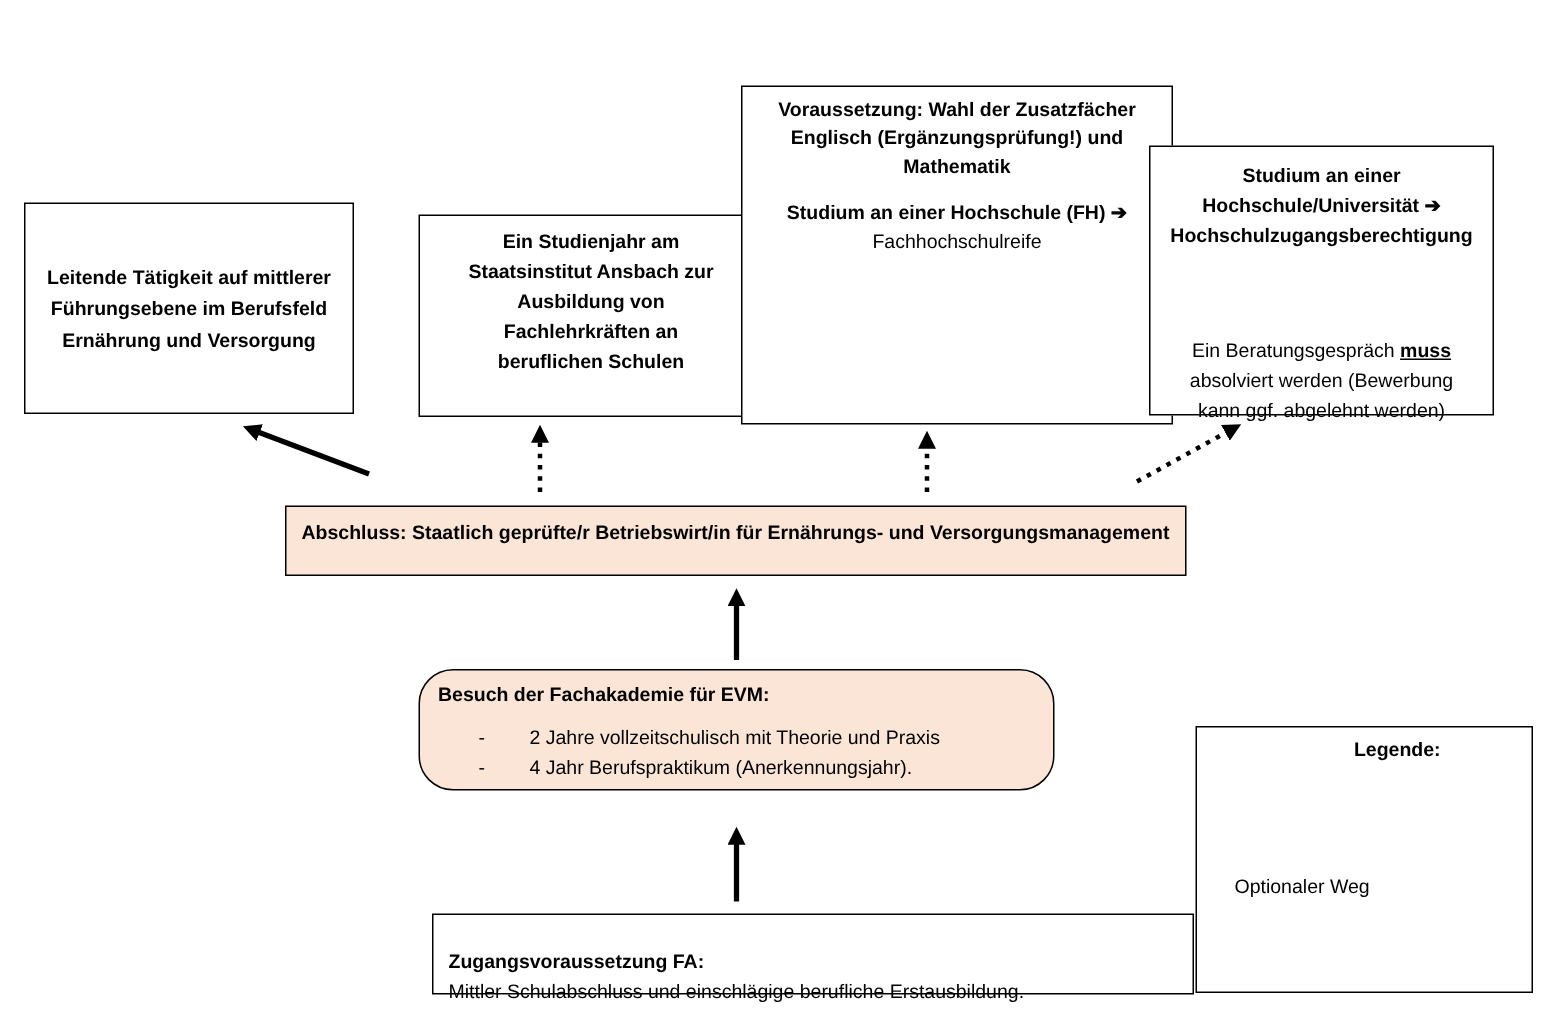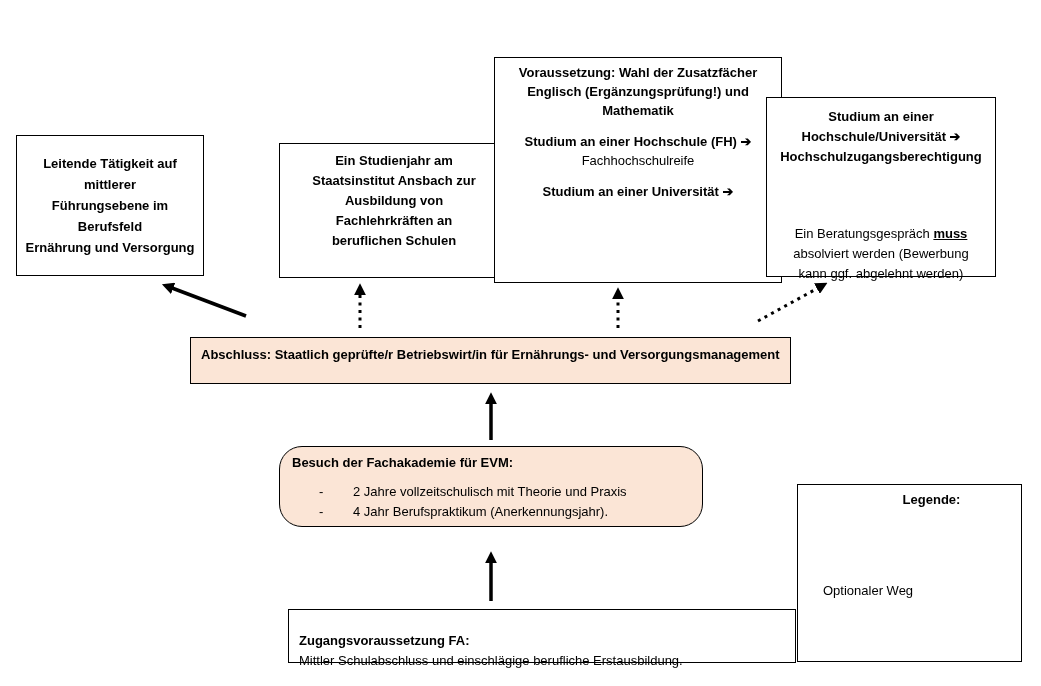--- a/index.html
+++ b/index.html
@@ -20,21 +20,21 @@
     border:1.5px solid var(--border);
     background:#fff;
     font-size:13px;line-height:20px;padding-left:44px;
   }
   .box.fill{background:var(--peach);}
   .center{text-align:center;}
   .pre{white-space:pre-line;}
   .b{font-weight:bold;}
   .u{text-decoration:underline;}
   
-  #box-leitende{left:16px;top:135px;width:188px;height:141px;
+  #box-leitende{left:16px;top:135px;width:220px;height:141px;
     display:flex;align-items:center;justify-content:center;
     padding:0 6px;font-weight:bold;line-height:21px;}
   #box-studienjahr{left:263px;top:143px;width:230px;height:135px;
     padding:7px 6px 0 6px;font-weight:bold;margin-left:16px;}
   #box-voraussetzung{left:494px;top:57px;width:288px;height:226px;
     padding:5px 4px 0 4px;line-height:19px;}
   #box-voraussetzung .para{margin-top:12px;}
   #box-studium-uni{left:766px;top:97px;width:230px;height:180px;
     padding:9px 6px 0 6px;}
   #box-studium-uni .body{margin-top:37px;}
@@ -90,21 +90,20 @@
 
   <div class="box center" id="box-voraussetzung">
     <div class="b pre">Voraussetzung: Wahl der Zusatzfächer
 Englisch (Ergänzungsprüfung!) und
 Mathematik</div>
     <div class="para">
       <div class="b">Studium an einer Hochschule (FH) ➔</div>
       <div>Fachhochschulreife</div>
     </div>
     <div class="para">
-      <div class="b">Studium an einer Universität ➔</div>
     </div>
   </div>
 
   <div class="box fill" id="box-abschluss">Abschluss: Staatlich geprüfte/r Betriebswirt/in für Ernährungs- und Versorgungsmanagement</div>
 
   <div class="box center" id="box-studium-uni">
     <div class="b pre">Studium an einer
 Hochschule/Universität ➔
 Hochschulzugangsberechtigung</div>
     <div class="body pre">

